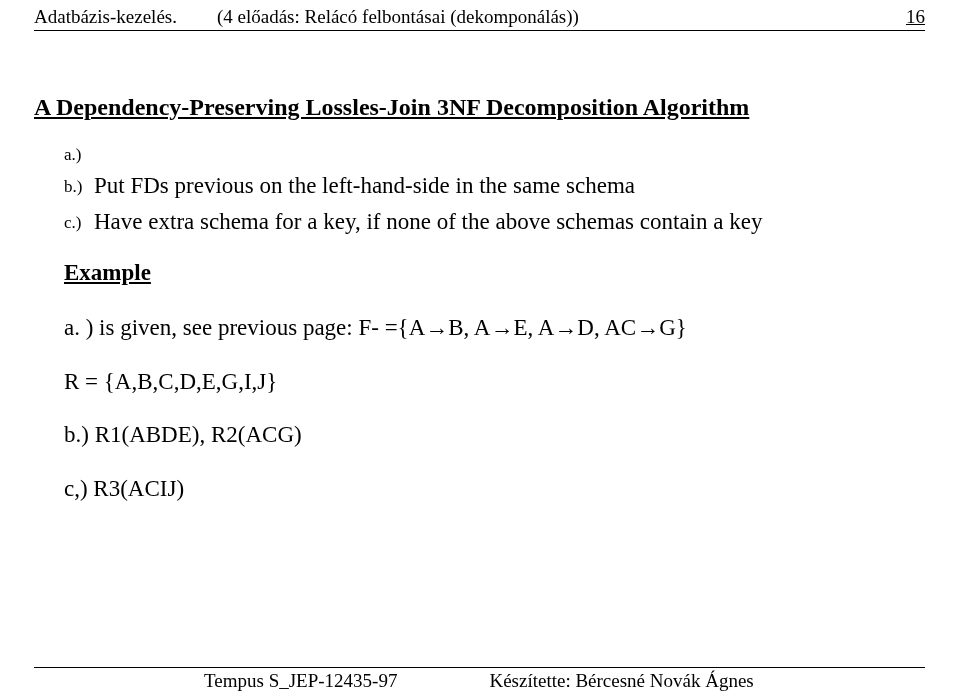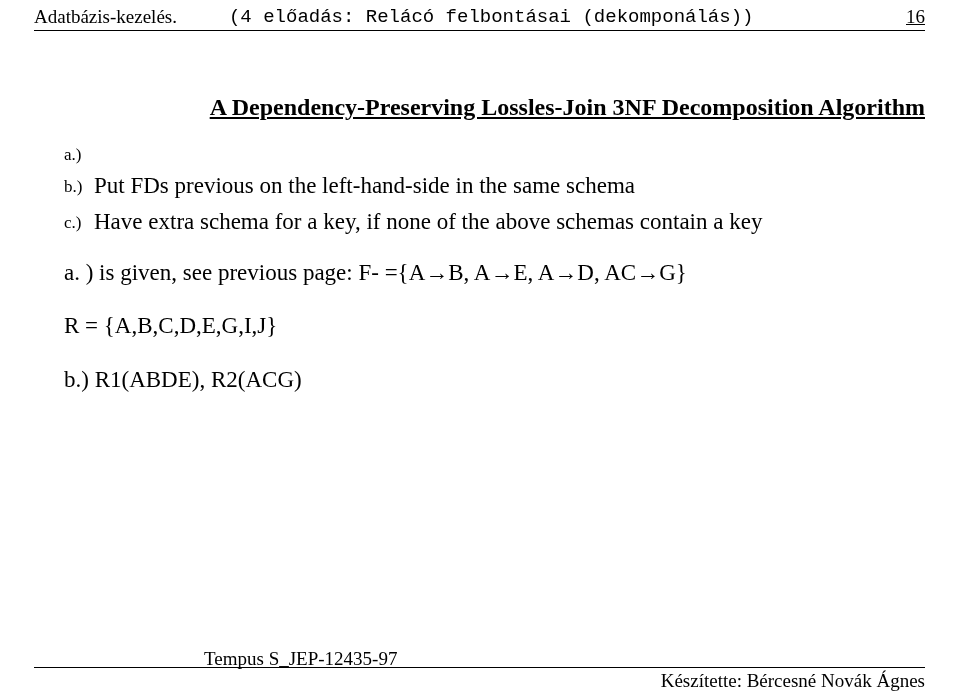--- a/index.html
+++ b/index.html
@@ -24,22 +24,21 @@
     top: 6px;
     left: 34px;
     right: 34px;
     font-size: 19px;
   }
   .header-left {
     float: left;
   }
   .header-center {
     float: left;
-    margin-left: 52px;
-    font-family: Liberation Mono, monospace;
+    margin-left: 40px;
   }
   .header-right {
     float: right;
     text-decoration: underline;
   }
   .header-rule {
     position: absolute;
     top: 30px;
     left: 34px;
     right: 34px;
@@ -51,21 +50,20 @@
     left: 34px;
     right: 34px;
     font-size: 23px;
     line-height: 1.45;
   }
   .title {
     font-weight: bold;
     text-decoration: underline;
     margin-bottom: 12px;
     font-size: 24px;
-    text-align: right;
   }
   .olist {
     margin: 12px 0 18px 30px;
   }
   .olist .row {
     display: flex;
     margin-bottom: 2px;
   }
   .olist .lbl {
     font-size: 17px;
@@ -90,28 +88,27 @@
     right: 34px;
     border-top: 1px solid #000;
   }
   .footer {
     position: absolute;
     bottom: 8px;
     left: 34px;
     right: 34px;
     font-size: 19px;
     display: flex;
-    flex-direction: column;
   }
   .footer .f-left {
     margin-left: 170px;
     flex: 0 0 auto;
   }
   .footer .f-right {
-    margin-left: 40px;
+    margin-left: 92px;
     flex: 0 0 auto;
     text-align: right;
   }
 </style>
 </head>
 <body>
 
 <div class="page">
 
   <div class="header">
@@ -132,25 +129,27 @@
       <div class="row">
         <div class="lbl">b.)</div>
         <div class="txt">Put FDs previous on the left-hand-side in the same schema</div>
       </div>
       <div class="row">
         <div class="lbl">c.)</div>
         <div class="txt">Have extra schema for a key, if none of the above schemas contain a key</div>
       </div>
     </div>
 
+    <div class="example-h">Example</div>
 
     <div class="indent">a. ) is given, see previous page:  F- ={A→B, A→E,  A→D, AC→G}</div>
 
     <div class="indent">R = {A,B,C,D,E,G,I,J}</div>
     <div class="indent">b.) R1(ABDE), R2(ACG)</div>
+    <div class="indent">c,) R3(ACIJ)</div>
 
   </div>
 
   <div class="footer-rule"></div>
   <div class="footer">
     <span class="f-left">Tempus S_JEP-12435-97</span>
     <span class="f-right">Készítette: Bércesné Novák Ágnes</span>
   </div>
 
 </div>

